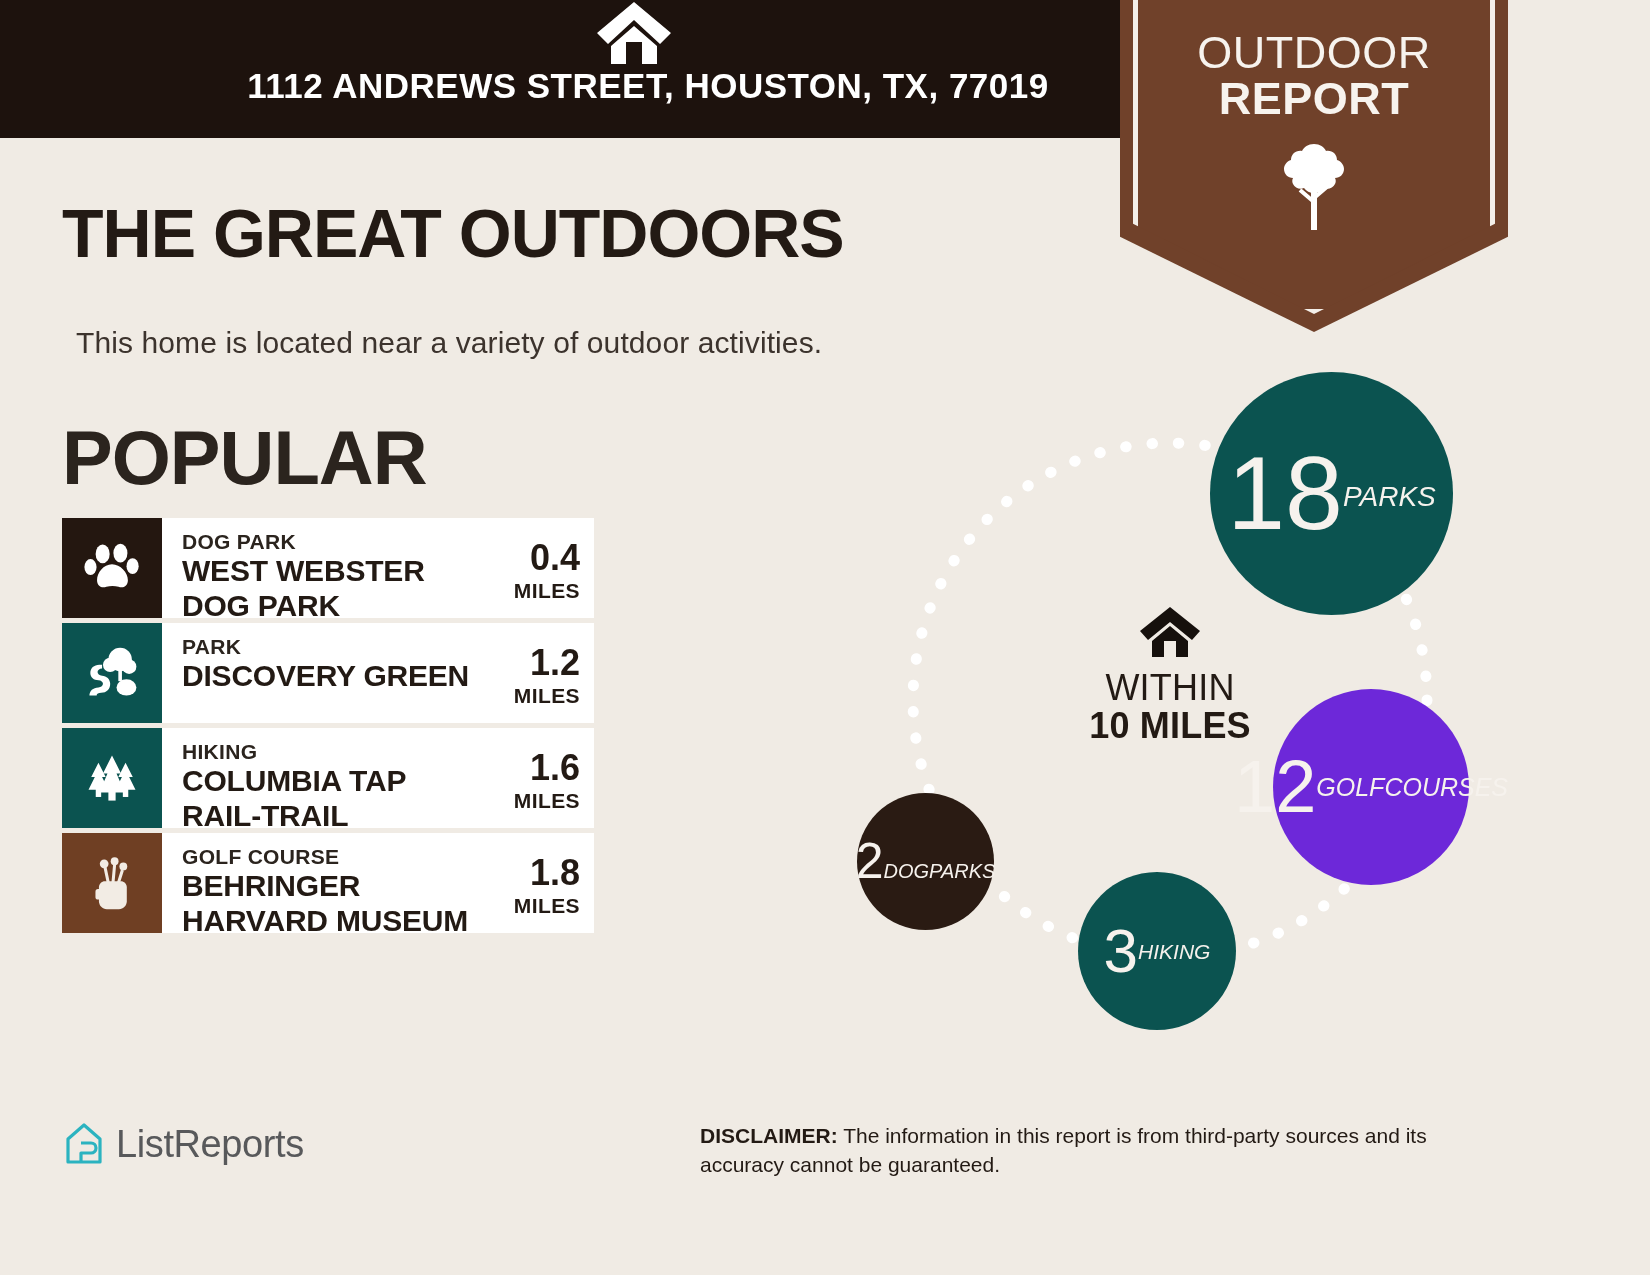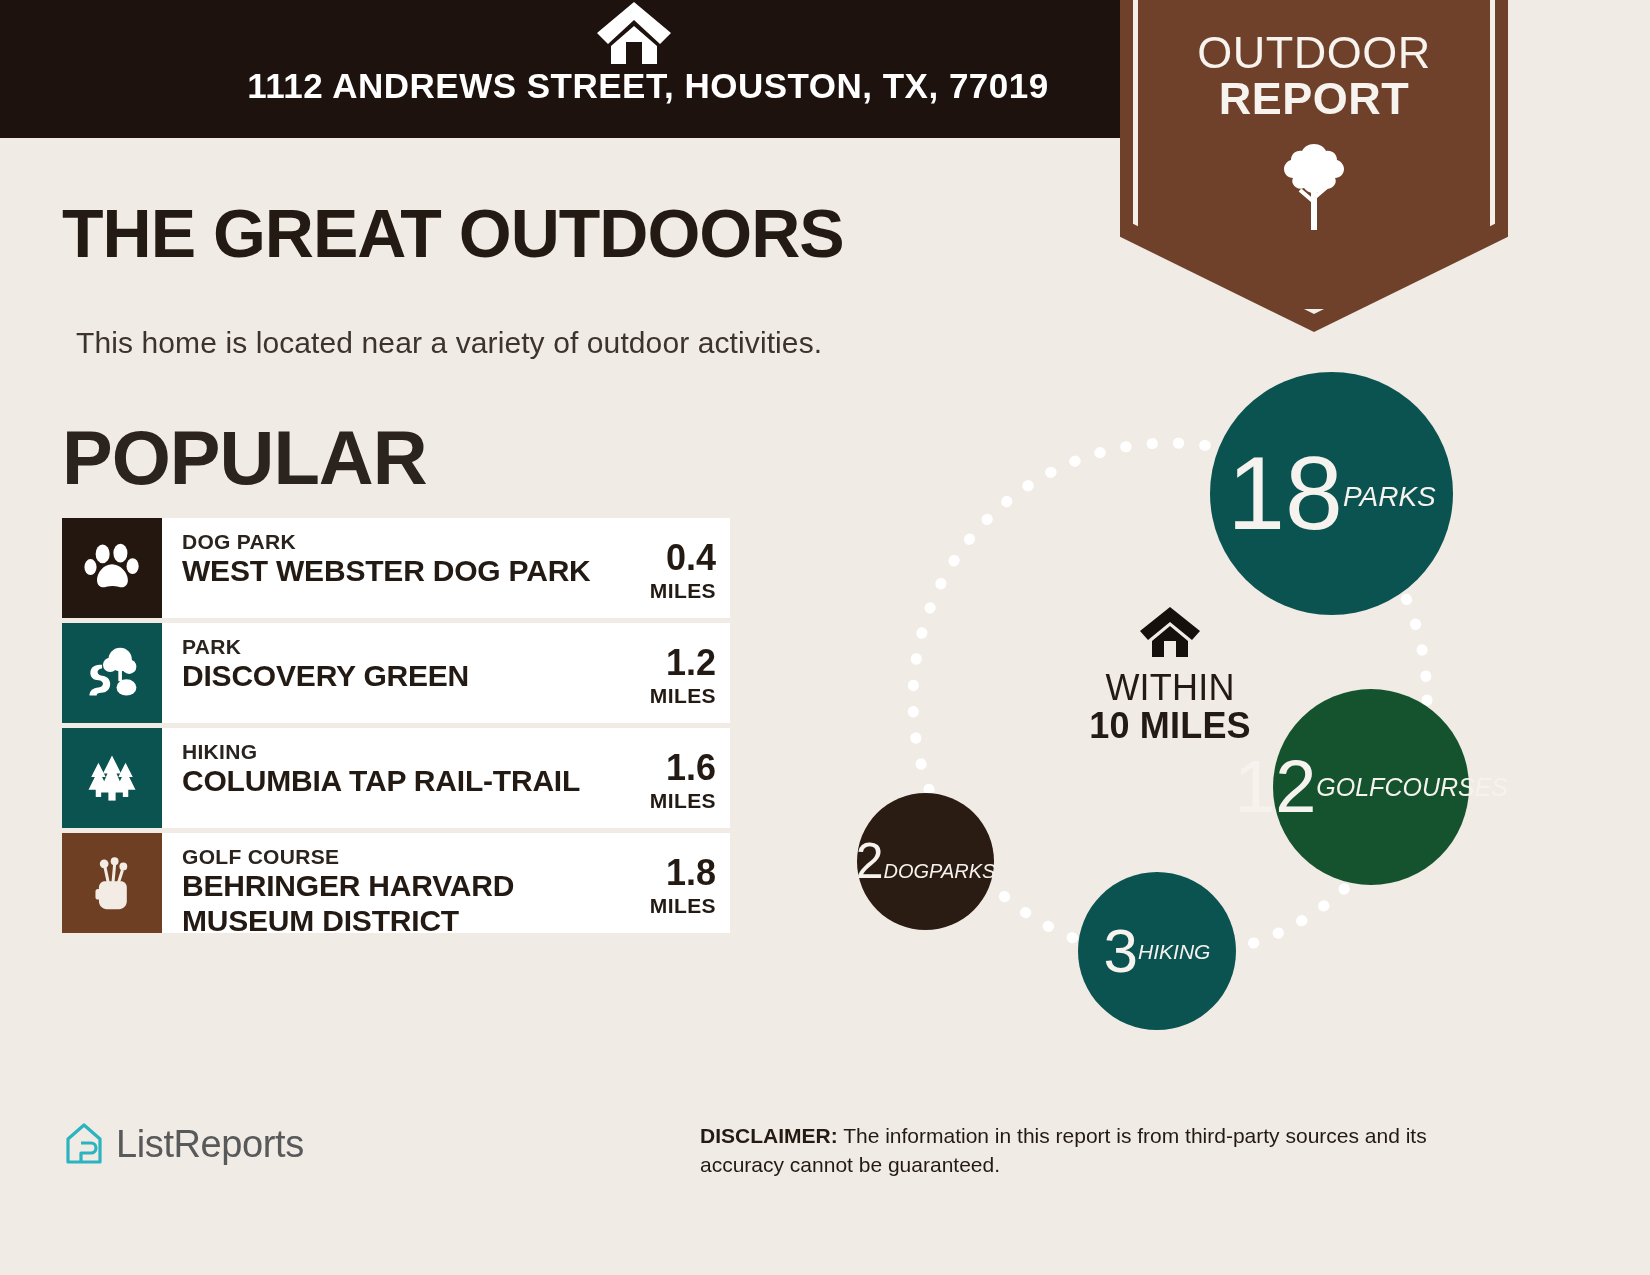--- a/index.html
+++ b/index.html
@@ -51,21 +51,21 @@
   .subtitle{
     position:absolute; left:76px; top:288px;
     font-size:30px; color:#3c332d; letter-spacing:.1px;margin-top:38px;
   }
   .popular{
     position:absolute; left:62px; top:414px;
     font-size:76px; font-weight:bold; letter-spacing:-1px; color:#2b241e;
   }
 
   
-  .list{ position:absolute; left:62px; top:518px; width:668px; }
+  .list{ position:absolute; left:62px; top:518px; width:532px; }
   .row{ position:relative; height:100px; margin-bottom:5px; display:flex; }
   .row-icon{
     width:100px; height:100px; flex:0 0 100px;
     display:flex; align-items:center; justify-content:center;
   }
   .row-body{
     flex:1; background:#ffffff; position:relative;
     padding:12px 14px 0 20px; overflow:hidden;
   }
   .row-cat{
@@ -89,21 +89,21 @@
     display:flex; flex-direction:row; align-items:center; justify-content:center;
     color:#f6f2ed; text-align:center;
   }
   .bub-num{ font-weight:400; line-height:.95; }
   .bub-lbl{ line-height:1.05;font-style:italic; }
 
   .b-parks{ left:380px; top:12px; width:243px; height:243px; background:#0b5350; }
   .b-parks .bub-num{ font-size:104px; }
   .b-parks .bub-lbl{ font-size:28px; margin-top:6px; }
 
-  .b-golf{ left:443px; top:329px; width:196px; height:196px; background:#14532d; }
+  .b-golf{ left:443px; top:329px; width:196px; height:196px; background:#6d28d9; }
   .b-golf .bub-num{ font-size:74px; }
   .b-golf .bub-lbl{ font-size:25px; margin-top:0; }
 
   .b-hiking{ left:248px; top:512px; width:158px; height:158px; background:#0b5350; }
   .b-hiking .bub-num{ font-size:62px; }
   .b-hiking .bub-lbl{ font-size:21px; margin-top:3px; }
 
   .b-dog{ left:27px; top:433px; width:137px; height:137px; background:#2a1b13; }
   .b-dog .bub-num{ font-size:50px; }
   .b-dog .bub-lbl{ font-size:20px; margin-top:20px; }

